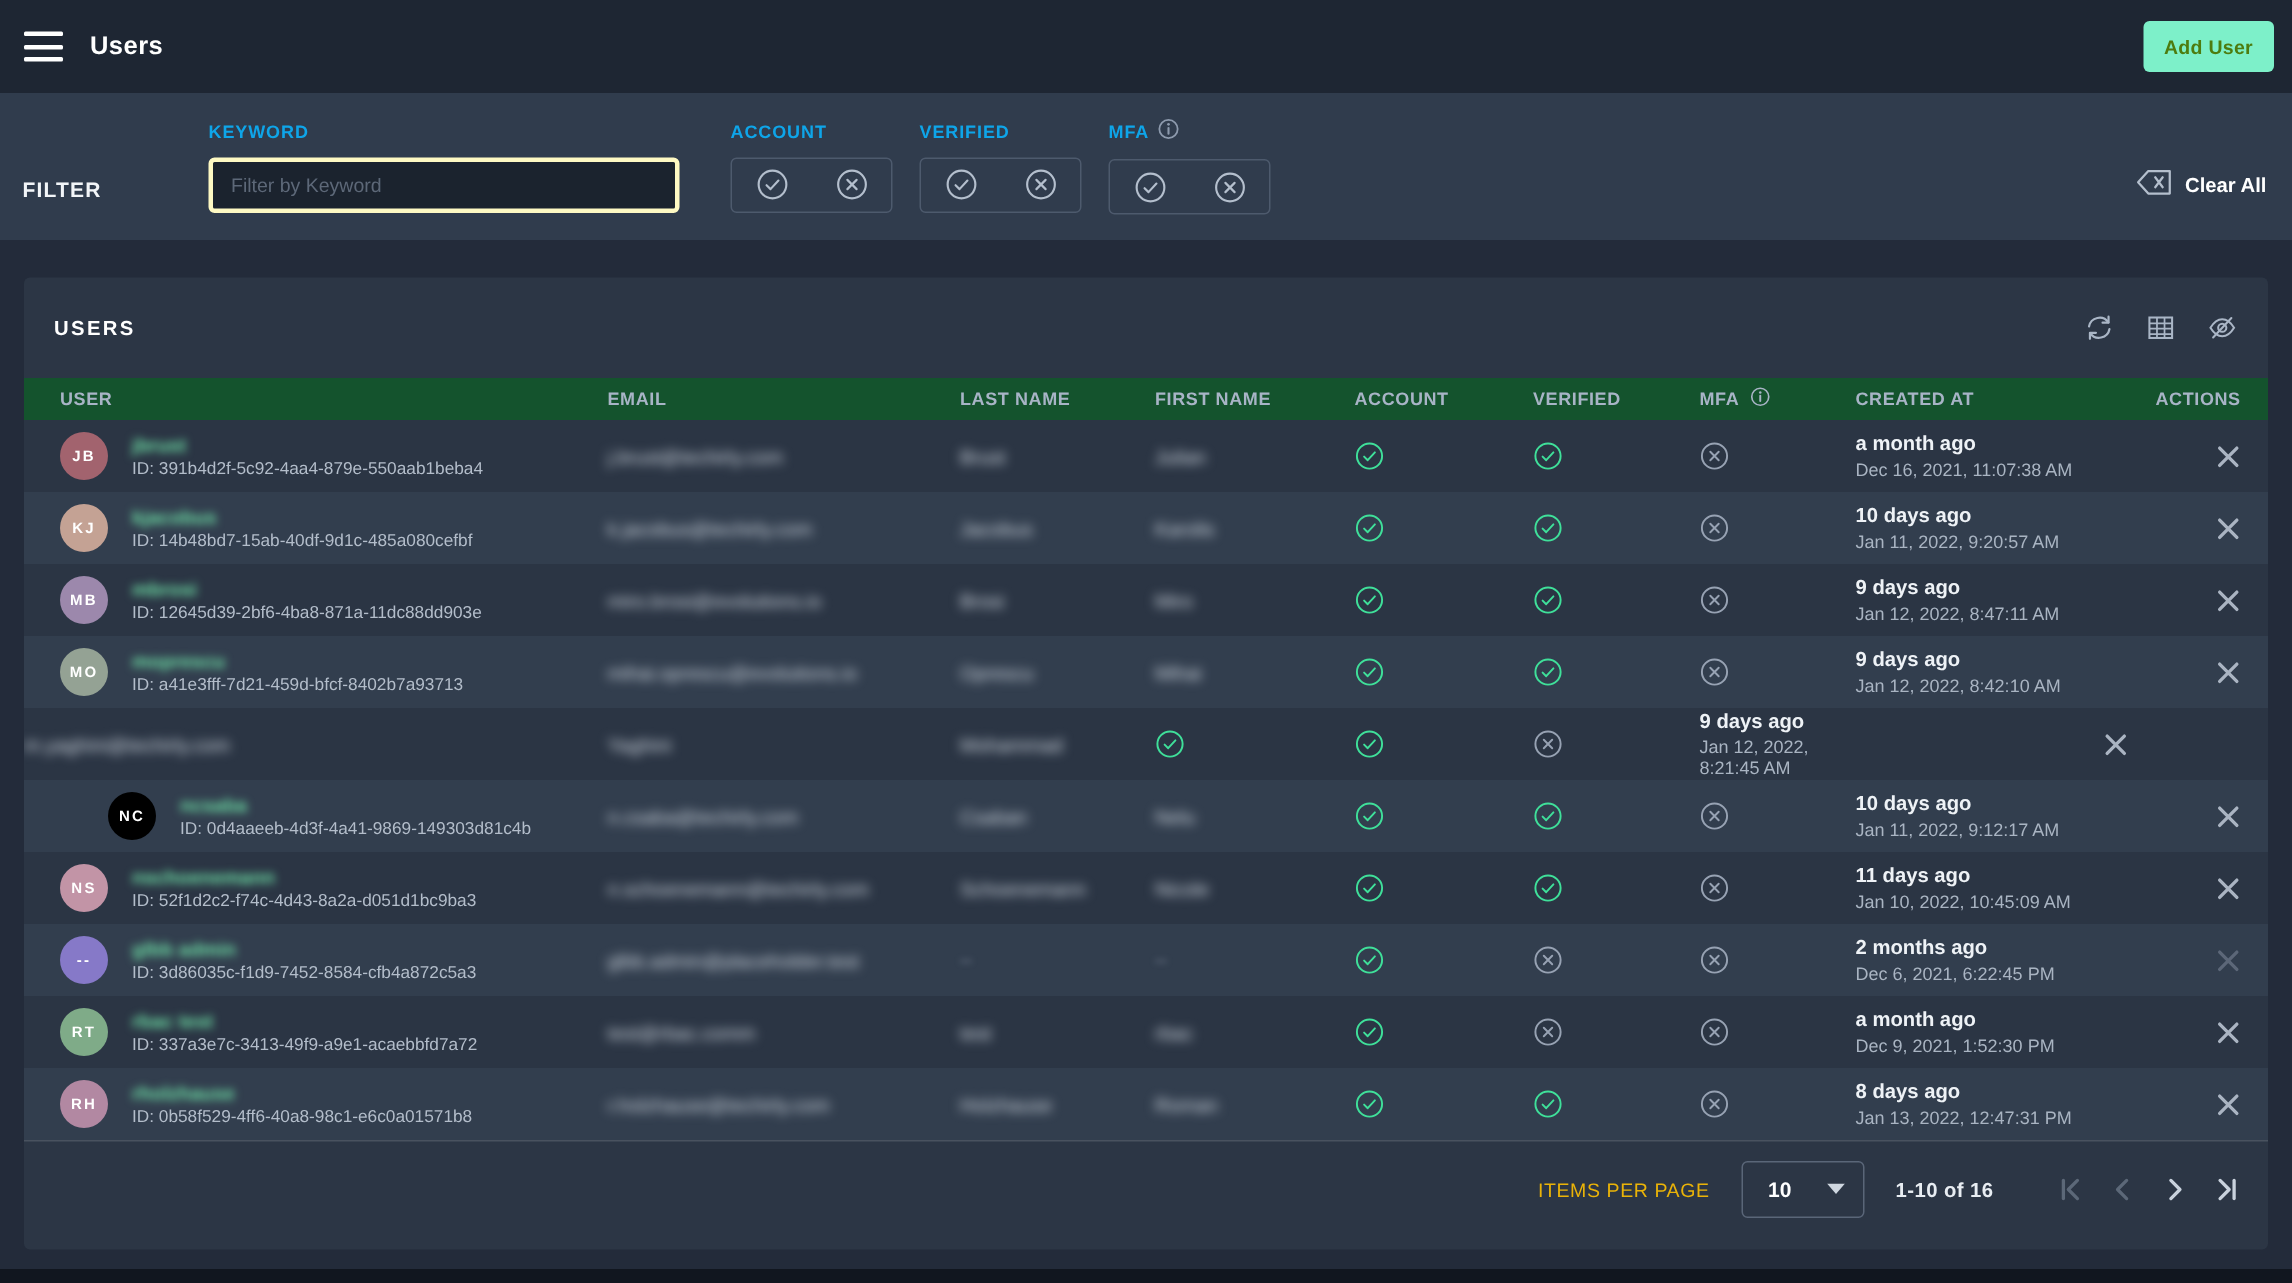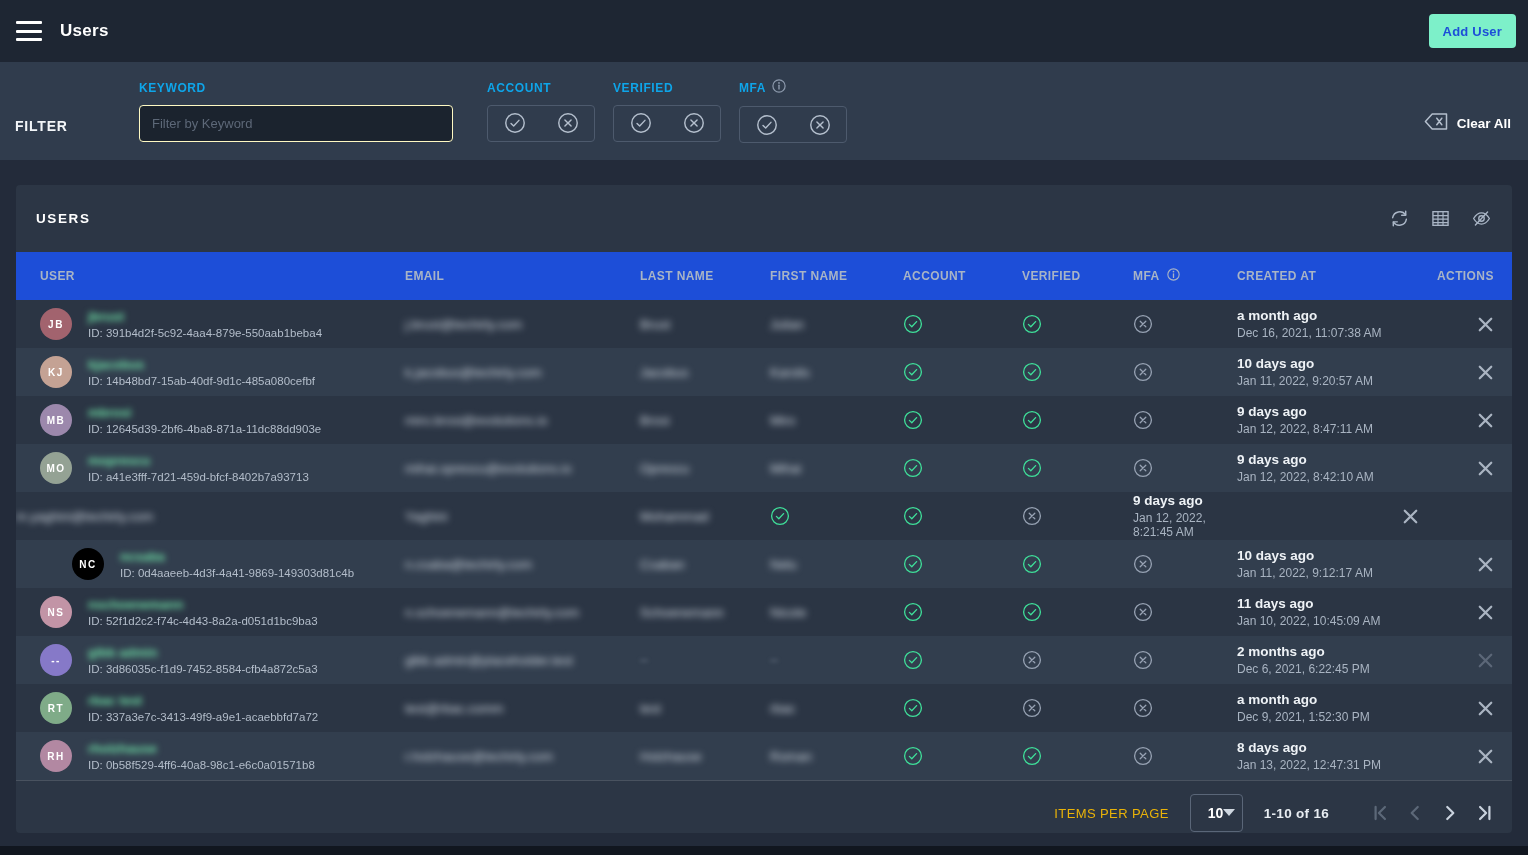--- a/index.html
+++ b/index.html
@@ -6,48 +6,48 @@
   html,body { background:#10151d; }
   body { font-family:"Liberation Sans", sans-serif; }
   .page { position:relative; width:1528px; height:855px; margin:0 auto; background:#232b3a; overflow:hidden; display:flex; flex-direction:column; }
 
   
   .topbar { height:62px; background:#1e2633; display:flex; align-items:center; padding:0 12px 0 14px; flex:0 0 auto; }
   .hamburger { width:26px; height:20px; display:flex; flex-direction:column; justify-content:space-between; cursor:pointer; margin-left:2px; }
   .hamburger .bar { height:3px; background:#fff; border-radius:1px; }
   .app-title { color:#fff; font-size:17px; font-weight:bold; margin-left:18px; letter-spacing:.3px; }
   .topbar .spacer { flex:1; }
-  .add-user-btn { background:var(--accent,#7df0c9); color:#1d4ed8; border:none; border-radius:4px; height:34px; padding:0 14px; font-size:13px; font-weight:bold; font-family:inherit; cursor:pointer; letter-spacing:.2px; }
+  .add-user-btn { background:var(--accent,#7df0c9); color:#4d7c0f; border:none; border-radius:4px; height:34px; padding:0 14px; font-size:13px; font-weight:bold; font-family:inherit; cursor:pointer; letter-spacing:.2px; }
 
   
   .filterbar { height:98px; background:#303c4d; display:flex; align-items:center; padding:0 17px 0 15px; flex:0 0 auto; }
   .filter-label { color:#f2f5f8; font-size:14px; font-weight:bold; letter-spacing:.8px; width:124px; align-self:flex-end; margin-bottom:26px; }
   .fgroup { display:flex; flex-direction:column; margin-right:18px; }
   .fgroup-label { color:#0ea5e9; font-size:12px; font-weight:bold; letter-spacing:.6px; margin-bottom:10px; display:flex; align-items:center; gap:6px; }
   .fgroup-label .info { color:#8d9aad; }
-  .keyword-input { width:314px; height:37px; background:#1b232e; border:1px solid #fef9c3; border-radius:4px; color:#f9a8d4; font-size:13px; font-family:inherit; padding:0 12px; margin-right:16px; }
+  .keyword-input { width:314px; height:37px; background:#1b232e; border:3px solid #fef9c3; border-radius:4px; color:#f9a8d4; font-size:13px; font-family:inherit; padding:0 12px; margin-right:16px; }
   .keyword-input::placeholder { color:#5d6878; }
   .toggle-box { width:108px; height:37px; border:1px solid #4d5a6d; border-radius:4px; display:flex; align-items:center; justify-content:space-around; background:transparent; }
   .toggle-box .t-icon { color:#b4bfcd; cursor:pointer; display:flex; }
   .filterbar .spacer { flex:1; }
   .clear-all { display:flex; align-items:center; gap:9px; color:#fff; font-size:13.5px; font-weight:bold; cursor:pointer; align-self:flex-end; margin-bottom:26px; }
   .clear-all svg { color:#b4bfcd; }
 
   
   .content { flex:1; padding:25px 16px 0; }
   .card { width:1496px; height:648px; background:#2c3645; border-radius:4px; display:flex; flex-direction:column; overflow:hidden; }
   .card-head { height:67px; display:flex; align-items:center; padding:0 20px; flex:0 0 auto; }
   .card-title { color:#fff; font-size:13.5px; font-weight:bold; letter-spacing:1.6px; }
   .card-head .spacer { flex:1; }
   .card-tools { display:flex; gap:20px; }
   .card-tools .tool { color:#aab6c6; cursor:pointer; display:flex; }
 
   
   .grid-row { display:grid; grid-template-columns:389px 235px 130px 133px 119px 111px 104px 200px 1fr; align-items:center; }
-  .thead { height:48px; background:#1d4ed8; flex:0 0 auto; }
+  .thead { height:28px; background:#14532d; flex:0 0 auto; }
   .thead .th { color:#a8b4c6; font-size:12px; font-weight:bold; letter-spacing:.4px; display:flex; align-items:center; gap:7px; }
   .thead .th:first-child { padding-left:24px; }
   .thead .th.right { justify-content:flex-end; padding-right:19px; }
   .tbody { flex:0 0 auto; }
   .trow { height:48px; }
   .trow.odd { background:#2b3544; }
   .trow.even { background:#323e4e; }
   .ucell { display:flex; align-items:center; padding-left:24px; gap:16px; }
   .avatar { width:32px; height:32px; border-radius:50%; color:#fff; font-size:10px; font-weight:bold; letter-spacing:1.5px; display:flex; align-items:center; justify-content:center; flex:0 0 auto; }
   .uname { color:var(--uname,#6fe0a6); font-size:13px; font-weight:bold; margin-bottom:3px; }
@@ -61,21 +61,21 @@
   .status.no { color:var(--cross,#97a2b3); }
   .created-rel { color:#eef2f6; font-size:13.5px; font-weight:bold; margin-bottom:3px; }
   .created-date { color:#a9b4c2; font-size:12px; }
   .acell { display:flex; justify-content:flex-end; padding-right:18px; }
   .action-x { color:#aab4c2; cursor:pointer; display:flex; }
   .action-x.disabled { color:#5c6778; cursor:default; }
 
   
   .tfoot { height:65px; border-top:1px solid rgba(255,255,255,.14); display:flex; align-items:center; justify-content:flex-end; padding-right:16px; flex:0 0 auto; }
   .ipp-label { color:#eab308; font-size:13px; letter-spacing:.4px;text-align:right; }
-  .ipp-select { width:53px; height:38px; border:1px solid #5a6678; border-radius:4px; display:flex; align-items:center; margin:0 21px; padding:0 12px 0 17px; cursor:pointer; justify-content:space-between; }
+  .ipp-select { width:82px; height:38px; border:1px solid #5a6678; border-radius:4px; display:flex; align-items:center; margin:0 21px; padding:0 12px 0 17px; cursor:pointer; justify-content:space-between; }
   .ipp-value { color:#fff; font-size:14px; font-weight:bold; }
   .caret { color:#cfd7e0; display:flex; }
   .range { color:#e8edf2; font-size:13.5px; font-weight:bold; margin-right:40px; letter-spacing:.3px; }
   .pager-nav { display:flex; gap:13px; }
   .pnav { display:flex; cursor:pointer; color:#c9d2dd; }
   .pnav.dim { color:#5c6878; }
 
   .bottom-strip { position:absolute; left:0; bottom:0; width:100%; height:9px; background:#11161f; }
 </style>
 </head>

